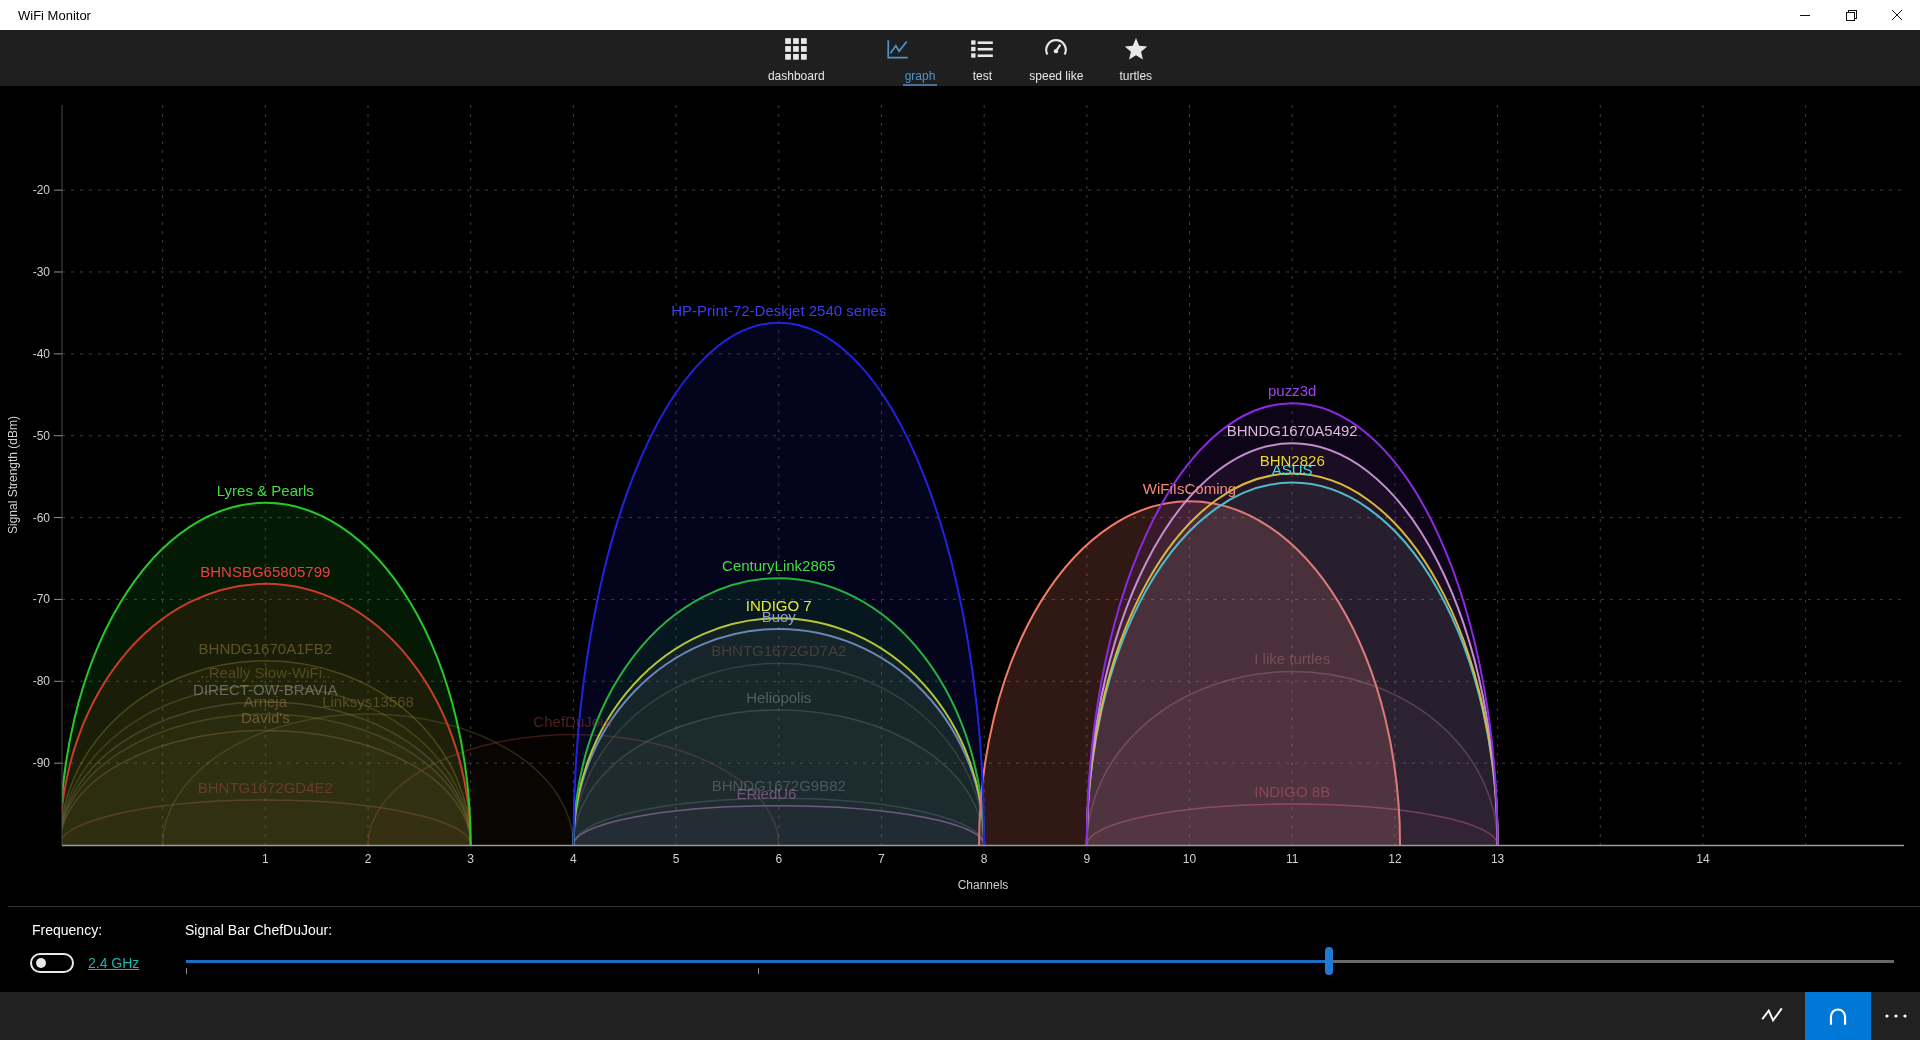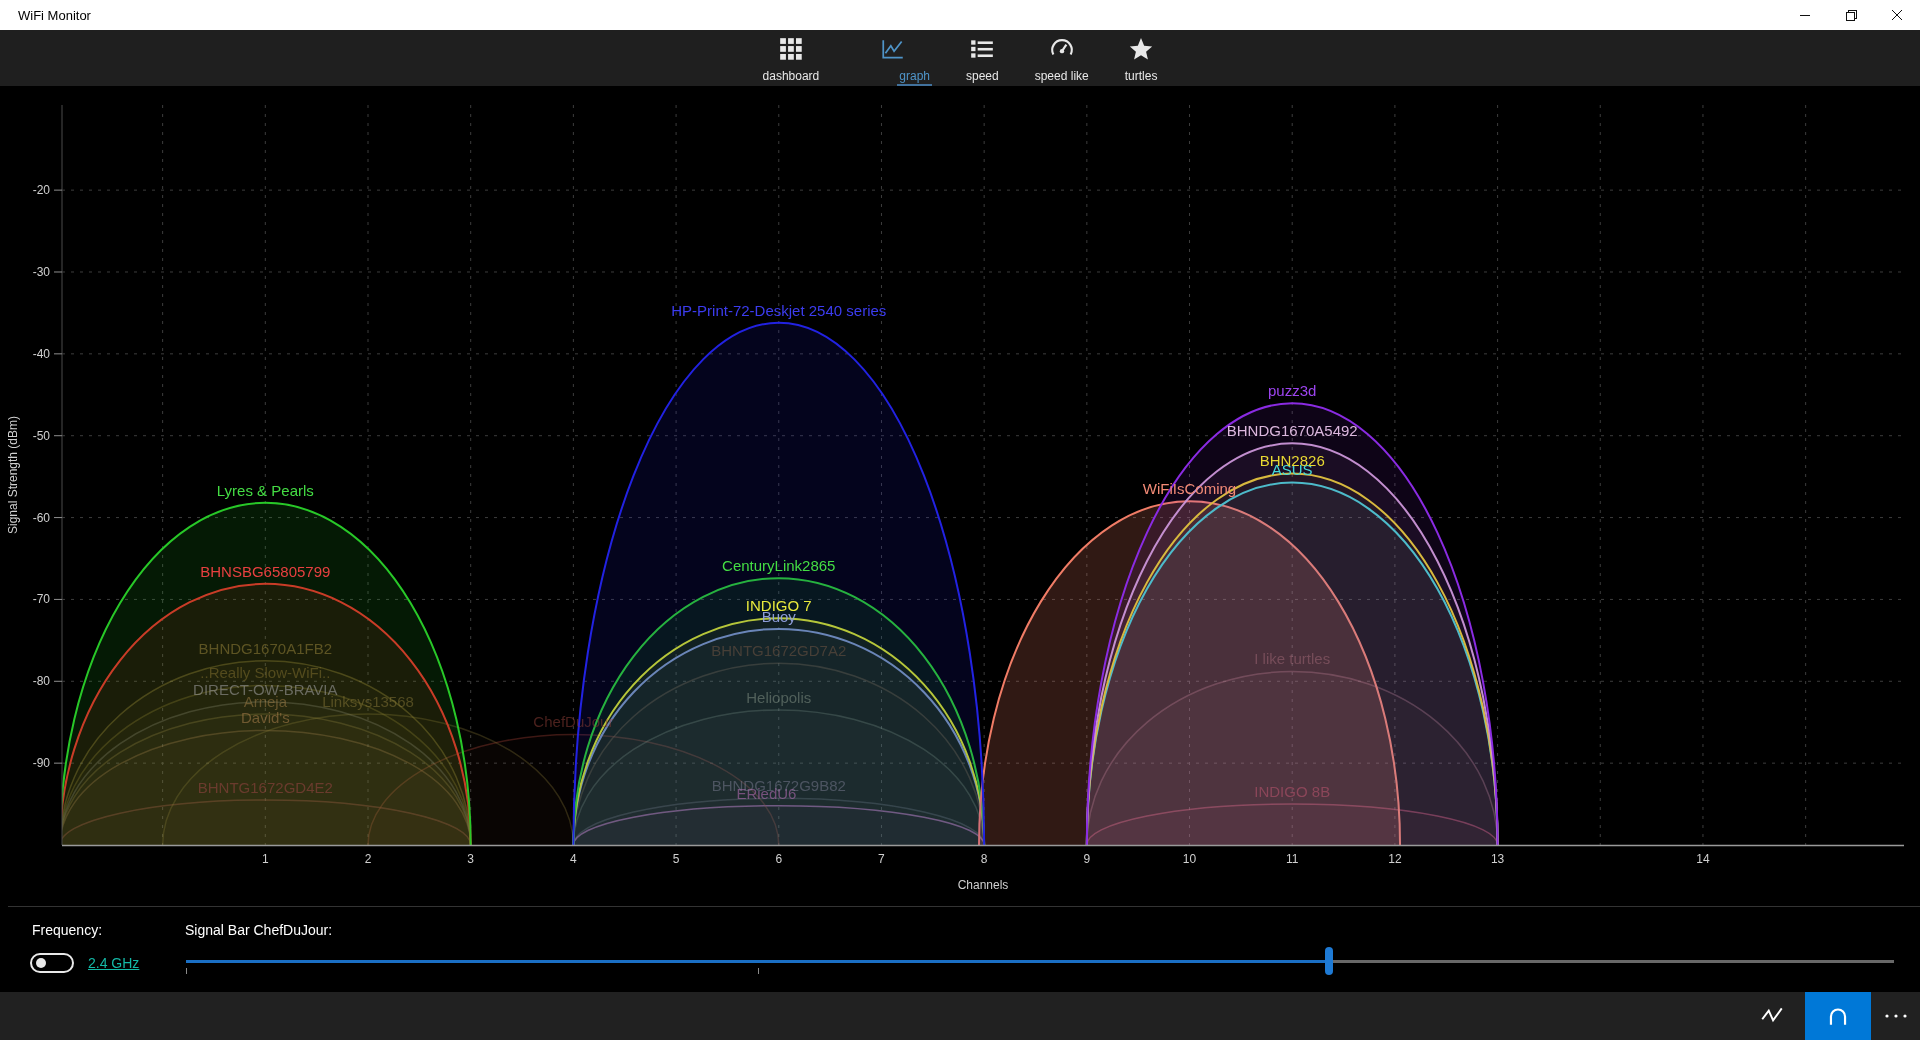--- a/index.html
+++ b/index.html
@@ -123,21 +123,21 @@
         <span>
           <svg viewBox="0 0 24 24" fill="currentColor">
             <rect x="2" y="4" width="4" height="4"></rect>
               <rect x="8" y="5" width="14" height="2.4"></rect>
             <rect x="2" y="10" width="4" height="4"></rect>
               <rect x="8" y="11" width="14" height="2.4"></rect>
             <rect x="2" y="16" width="4" height="4"></rect>
               <rect x="8" y="17" width="14" height="2.4"></rect>
           </svg>
         </span>
-        <span class="nav-label">speed</span>
+        <span class="nav-label">test</span>
       </div>
       <div class="nav-item" id="nav-speed-test">
         <span>
           <svg viewBox="0 0 24 24" fill="none" stroke="currentColor" stroke-width="2">
             <path d="M4,17 A9,9 0 1 1 20,17"></path>
             <line x1="12" y1="14" x2="16" y2="8"></line>
             <circle cx="12" cy="14" r="2" fill="currentColor" stroke="none"></circle>
           </svg>
         </span>
         <span class="nav-label">speed like</span>

